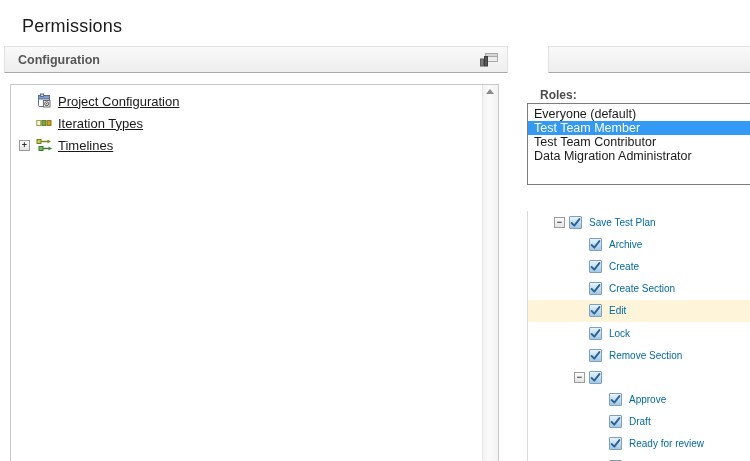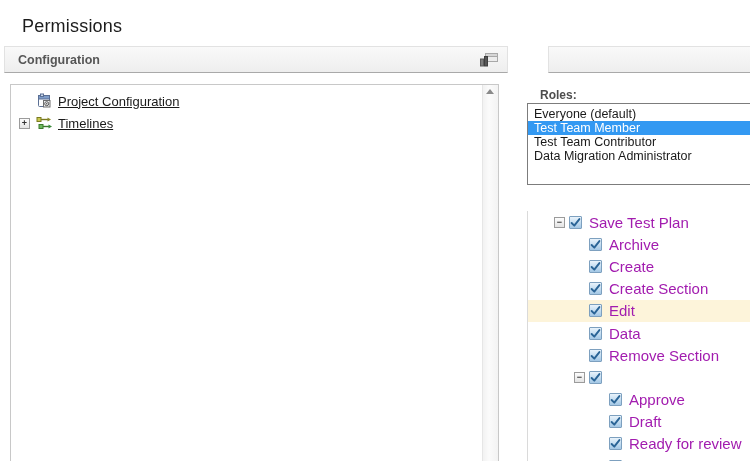--- a/index.html
+++ b/index.html
@@ -77,21 +77,21 @@
   .action-row{height:22.2px;display:flex;align-items:center;white-space:nowrap;cursor:default;}
   .action-row.hl2{background:var(--action-highlight);}
   .checkbox{
     display:inline-flex;align-items:center;justify-content:center;
     width:13px;height:13px;box-sizing:border-box;flex:0 0 13px;
     border:1px solid #7da0bf;border-radius:1px;
     background:linear-gradient(180deg,#e9f3fb 0%,#c9e0f2 45%,#a3c7e5 100%);
     margin-right:7px;
   }
   .checkbox svg{width:11px;height:11px;display:block;}
-  .action-label{font-size:15px;color:#a21caf;}
+  .action-label{font-size:10px;color:#0369a1;}
 </style>
 </head>
 <body>
 
 <div class="page">
 
   <h1 class="page-title">Permissions</h1>
 
   <div class="panel-header config">
     <span class="hdr-label">Configuration</span>
@@ -117,20 +117,33 @@
     <rect x="4.5" y="1" width="3" height="2.5" fill="#cdd9ea" stroke="#5b6f94"></rect>
     <rect x="7.5" y="7.5" width="6.5" height="6.5" fill="#f5f5f5" stroke="#6e6e6e"></rect>
     <circle cx="10.7" cy="10.7" r="2" fill="none" stroke="#555"></circle>
     <circle cx="10.7" cy="10.7" r="0.8" fill="#555"></circle>
   </svg>
             </span>
             <span class="tree-label">Project Configuration</span>
           </span>
         </div>
         <div class="tree-row">
+          <span class="exp-cell"></span>
+          <span class="row-content">
+            <span class="tree-icon">
+              <svg viewBox="0 0 16 16">
+    <rect x="0.8" y="5.6" width="4" height="4.8" fill="#ffffff" stroke="#97972f"></rect>
+    <rect x="5.9" y="5.6" width="4" height="4.8" fill="#79a843" stroke="#55801f"></rect>
+    <rect x="11" y="5.6" width="4" height="4.8" fill="#c9a227" stroke="#8f7110"></rect>
+  </svg>
+            </span>
+            <span class="tree-label">Iteration Types</span>
+          </span>
+        </div>
+        <div class="tree-row">
           <span class="exp-cell">
             <span class="expander">+</span>
           </span>
           <span class="row-content">
             <span class="tree-icon">
               <svg viewBox="0 0 16 16">
     <rect x="1" y="2.5" width="4" height="4" fill="#c9c94f" stroke="#7a7a20"></rect>
     <line x1="5" y1="4.5" x2="12" y2="4.5" stroke="#7a7a20" stroke-width="1.4"></line>
     <path d="M11.5 2.5 L15 4.5 L11.5 6.5 z" fill="#8a8a2a"></path>
     <rect x="3" y="9.5" width="4" height="4" fill="#6fba5f" stroke="#3c7a2c"></rect>
@@ -202,21 +215,21 @@
   </svg>
         </span>
         <span class="action-label">Edit</span>
       </div>
       <div class="action-row" style="padding-left: 61px;">
         <span class="checkbox">
           <svg viewBox="0 0 11 11">
     <polyline points="1.6,6 4.3,8.7 9.4,2.1" fill="none" stroke="#2a6496" stroke-width="1.9" stroke-linecap="round" stroke-linejoin="round"></polyline>
   </svg>
         </span>
-        <span class="action-label">Data</span>
+        <span class="action-label">Lock</span>
       </div>
       <div class="action-row" style="padding-left: 61px;">
         <span class="checkbox">
           <svg viewBox="0 0 11 11">
     <polyline points="1.6,6 4.3,8.7 9.4,2.1" fill="none" stroke="#2a6496" stroke-width="1.9" stroke-linecap="round" stroke-linejoin="round"></polyline>
   </svg>
         </span>
         <span class="action-label">Remove Section</span>
       </div>
       <div class="action-row" style="padding-left: 46px;">

